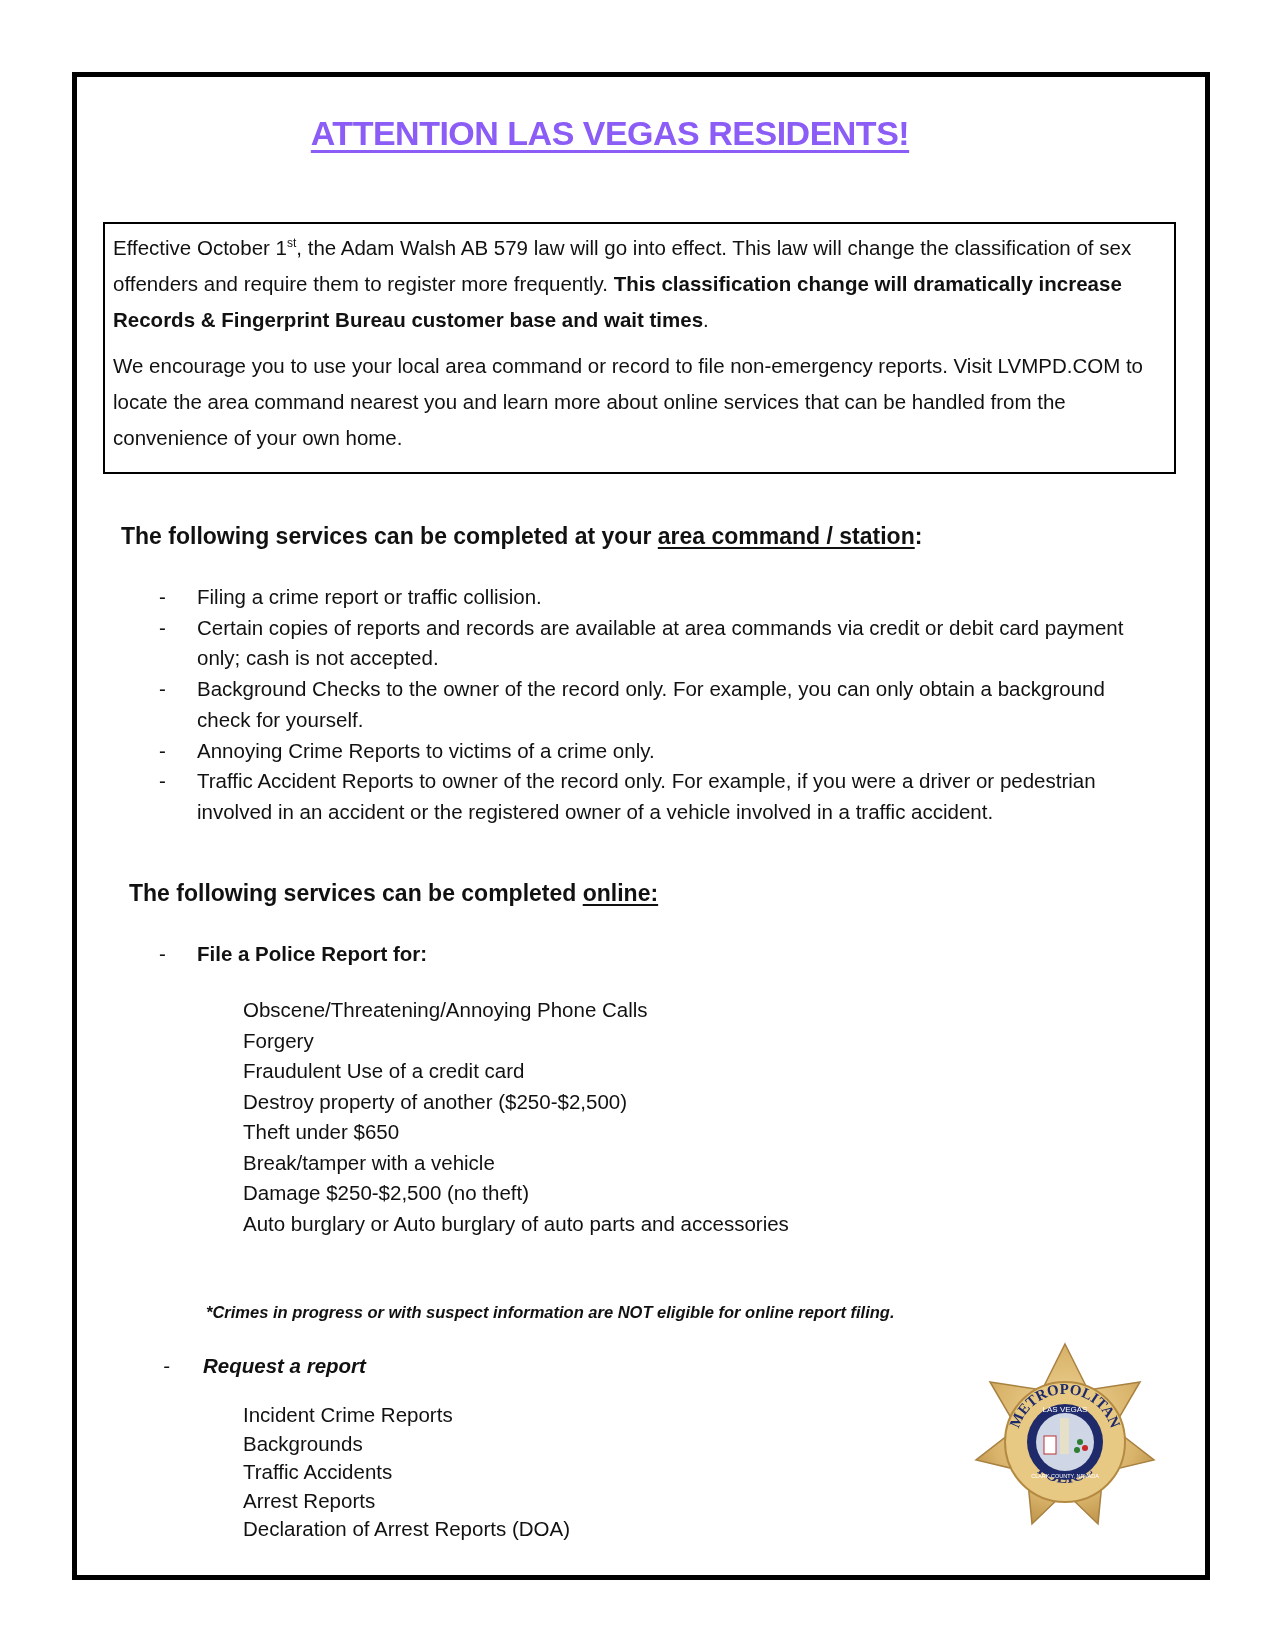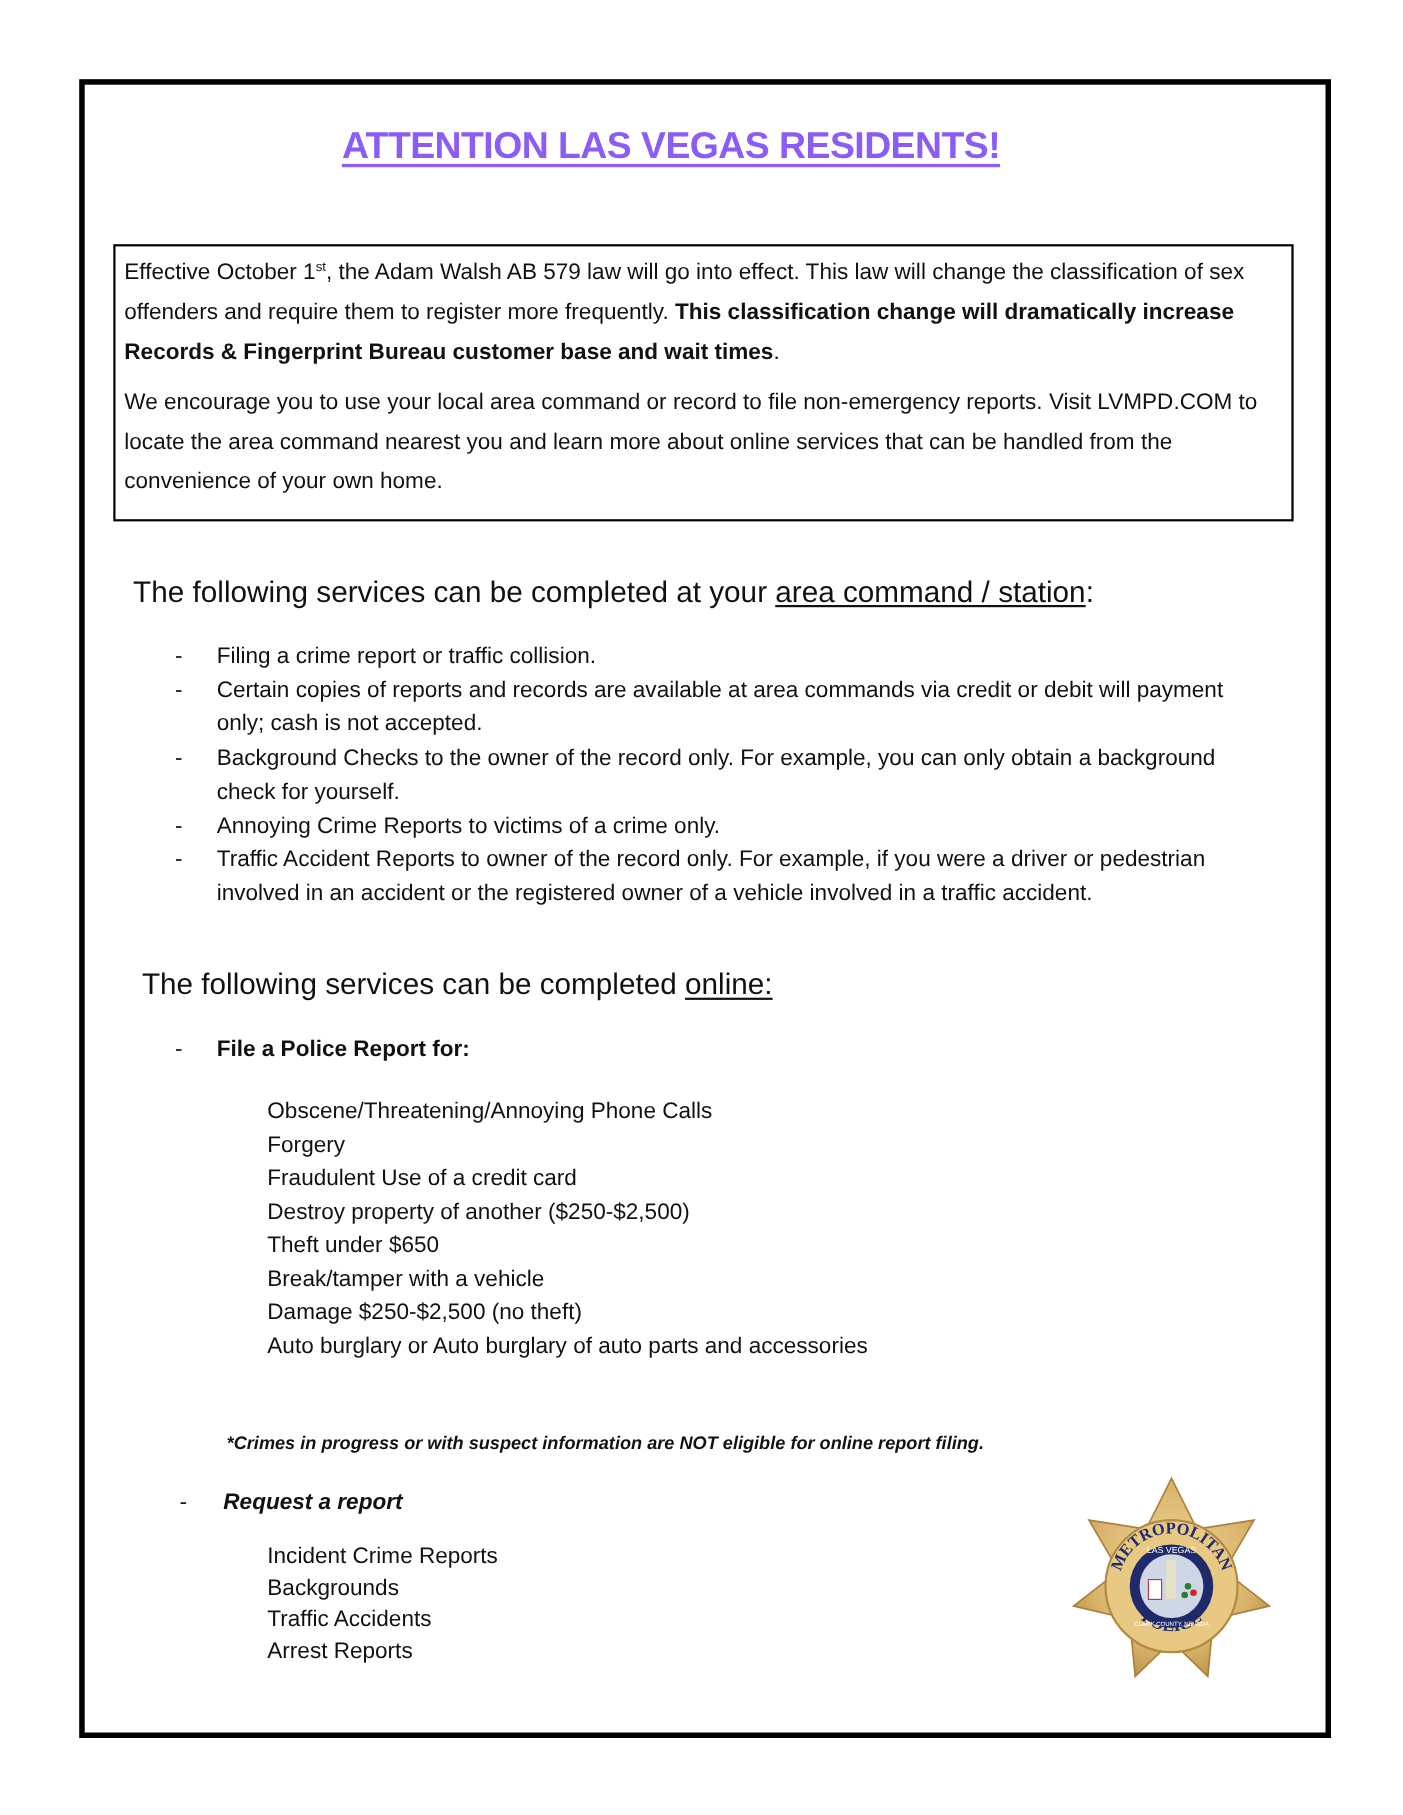--- a/index.html
+++ b/index.html
@@ -10,21 +10,21 @@
   .title { position: absolute; left: 0; top: 114px; width: 1220px; text-align: center;
            font-family: Liberation Sans, sans-serif; font-weight: bold; font-size: 34px;
            color: #8b5cf6; letter-spacing: -0.5px; }
   .title span { text-decoration: underline; text-decoration-thickness: 3px; text-underline-offset: 5px; }
   .notice { position: absolute; left: 103px; top: 222px; width: 1053px; height: 236px;
             border: 2.5px solid #000; padding: 6px 8px; box-sizing: content-box;
             font-size: 20.5px; line-height: 36px; }
   .notice p { margin: 0; }
   .notice p + p { margin-top: 10px; }
   .notice sup { font-size: 12px; line-height: 0; }
-  .heading { position: absolute; font-weight: normal; font-size: 27px; }
+  .heading { position: absolute; font-weight: bold; font-size: 23px; }
   .heading u { text-underline-offset: 3px; }
   .list { position: absolute; font-size: 20.5px; line-height: 30.7px; margin: 0; padding: 0; list-style: none; }
   .list li { position: relative; padding-left: 38px; }
   .list li .dash { position: absolute; left: 0; top: 0; }
   .sub-heading { position: absolute; font-weight: bold; font-size: 20.5px; }
   .sub-heading .dash { display: inline-block; width: 38px; font-weight: normal; }
   .plain-list { position: absolute; font-size: 20.5px; line-height: 30.5px; margin: 0; padding: 0; list-style: none; }
   .note { position: absolute; font-weight: bold; font-size: 16.5px; font-style: italic; }
   .badge { position: absolute; left: 972px; top: 1342px; width: 186px; height: 198px; }
 </style>
@@ -41,21 +41,21 @@
   <p><span>Effective October 1</span><sup>st</sup><span>, the Adam Walsh AB 579 law will go into effect.  This law will change the classification of sex offenders and require them to register more frequently. </span><b>This classification change will dramatically increase Records &amp; Fingerprint Bureau customer base and wait times</b><span>.</span></p>
   <p>We encourage you to use your local area command or record to file non-emergency reports. Visit LVMPD.COM to locate the area command nearest you and learn more about online services that can be handled from the convenience of your own home.</p>
 </div>
 
 <div class="heading" style="left:121px; top:523px;">
   <span>The following services can be completed at your </span><u>area command / station</u><span>:</span>
 </div>
 
 <ul class="list" style="left:159px; top:582px; width:985px;" id="station-list">
     <li><span class="dash">-</span><span>Filing a crime report or traffic collision.</span></li>
-    <li><span class="dash">-</span><span>Certain copies of reports and records are available at area commands via credit or debit will payment only; cash is not accepted.</span></li>
+    <li><span class="dash">-</span><span>Certain copies of reports and records are available at area commands via credit or debit card payment only; cash is not accepted.</span></li>
     <li><span class="dash">-</span><span>Background Checks to the owner of the record only.  For example, you can only obtain a background check for yourself.</span></li>
     <li><span class="dash">-</span><span>Annoying Crime Reports to victims of a crime only.</span></li>
     <li><span class="dash">-</span><span>Traffic Accident Reports to owner of the record only.  For example, if you were a driver or pedestrian involved in an accident or the registered owner of a vehicle involved in a traffic accident.</span></li>
   </ul>
 
 <div class="heading" style="left:129px; top:880px;">
   <span>The following services can be completed </span><u>online:</u>
 </div>
 
 <div class="sub-heading" style="left:159px; top:942px;">
@@ -77,20 +77,21 @@
 
 <div class="sub-heading" style="left:163px; top:1354px;font-style:italic;">
   <span class="dash" style="width:40px">-</span><span>Request a report</span>
 </div>
 
 <ul class="plain-list" style="left:243px; top:1401px; line-height:28.5px;" id="request-list">
     <li>Incident Crime Reports</li>
     <li>Backgrounds</li>
     <li>Traffic Accidents</li>
     <li>Arrest Reports</li>
+    <li>Declaration of Arrest Reports (DOA)</li>
   </ul>
 
 <svg class="badge" viewBox="0 0 186 198">
   <defs>
     <radialGradient id="gold" cx="50%" cy="45%" r="60%">
       <stop offset="0%" stop-color="#f3dca0"></stop>
       <stop offset="70%" stop-color="#d9b36a"></stop>
       <stop offset="100%" stop-color="#b98f45"></stop>
     </radialGradient>
     <path id="arcTop" d="M 45 100 A 48 48 0 0 1 141 100"></path>

